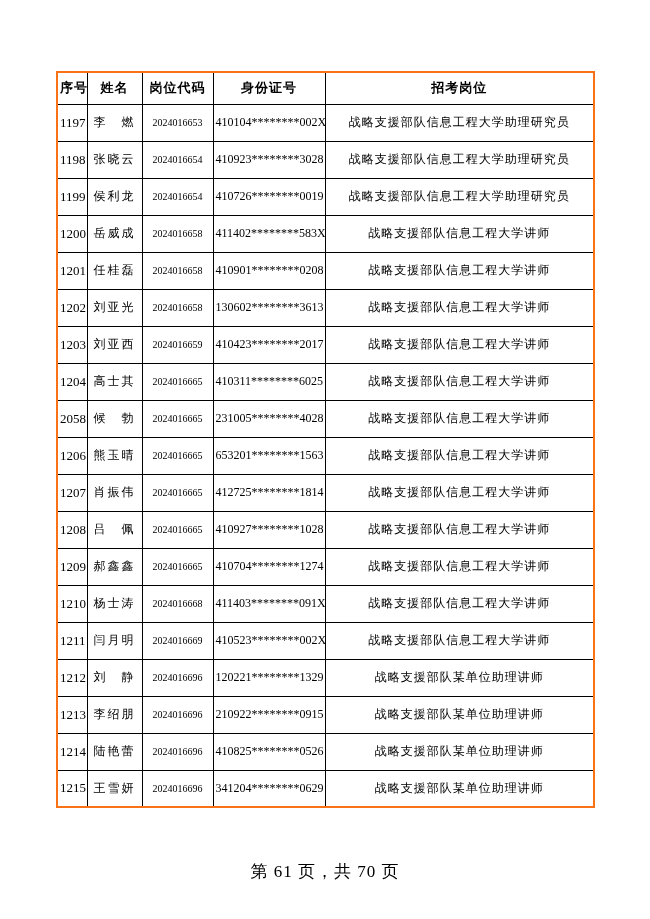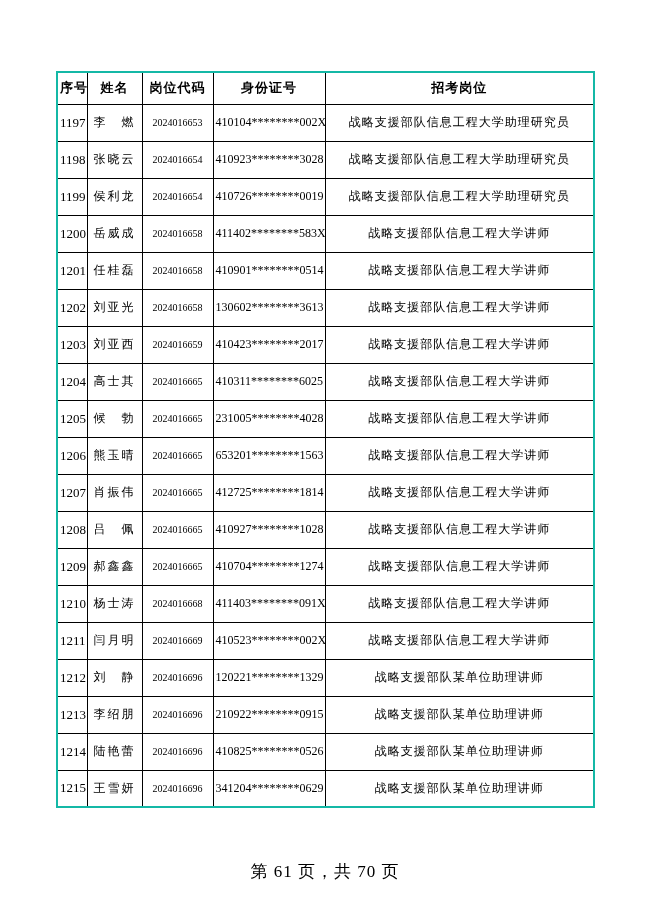--- a/index.html
+++ b/index.html
@@ -21,21 +21,21 @@
     height: 919px;
     background: #ffffff;
   }
   table.roster {
     position: absolute;
     left: 56px;
     top: 71px;
     width: 537px;
     border-collapse: collapse;
     table-layout: fixed;
-    border: 2px solid #14b8a6;
+    border: 2px solid #f97316;
   }
   table.roster th,
   table.roster td {
     border: 1px solid #000000;
     text-align: center;
     vertical-align: middle;
     padding: 0 2px;
     overflow: hidden;
     white-space: nowrap;
   }
@@ -112,21 +112,21 @@
           <td class="col-serial">1200</td>
           <td class="col-name">岳威成</td>
           <td class="col-job-code">2024016658</td>
           <td class="col-id-number">411402********583X</td>
           <td class="col-position">战略支援部队信息工程大学讲师</td>
         </tr>
         <tr>
           <td class="col-serial">1201</td>
           <td class="col-name">任桂磊</td>
           <td class="col-job-code">2024016658</td>
-          <td class="col-id-number">410901********0514</td>
+          <td class="col-id-number">410901********0208</td>
           <td class="col-position">战略支援部队信息工程大学讲师</td>
         </tr>
         <tr>
           <td class="col-serial">1202</td>
           <td class="col-name">刘亚光</td>
           <td class="col-job-code">2024016658</td>
           <td class="col-id-number">130602********3613</td>
           <td class="col-position">战略支援部队信息工程大学讲师</td>
         </tr>
         <tr>
@@ -137,21 +137,21 @@
           <td class="col-position">战略支援部队信息工程大学讲师</td>
         </tr>
         <tr>
           <td class="col-serial">1204</td>
           <td class="col-name">高士其</td>
           <td class="col-job-code">2024016665</td>
           <td class="col-id-number">410311********6025</td>
           <td class="col-position">战略支援部队信息工程大学讲师</td>
         </tr>
         <tr>
-          <td class="col-serial">1205</td>
+          <td class="col-serial">2058</td>
           <td class="col-name">候　勃</td>
           <td class="col-job-code">2024016665</td>
           <td class="col-id-number">231005********4028</td>
           <td class="col-position">战略支援部队信息工程大学讲师</td>
         </tr>
         <tr>
           <td class="col-serial">1206</td>
           <td class="col-name">熊玉晴</td>
           <td class="col-job-code">2024016665</td>
           <td class="col-id-number">653201********1563</td>

